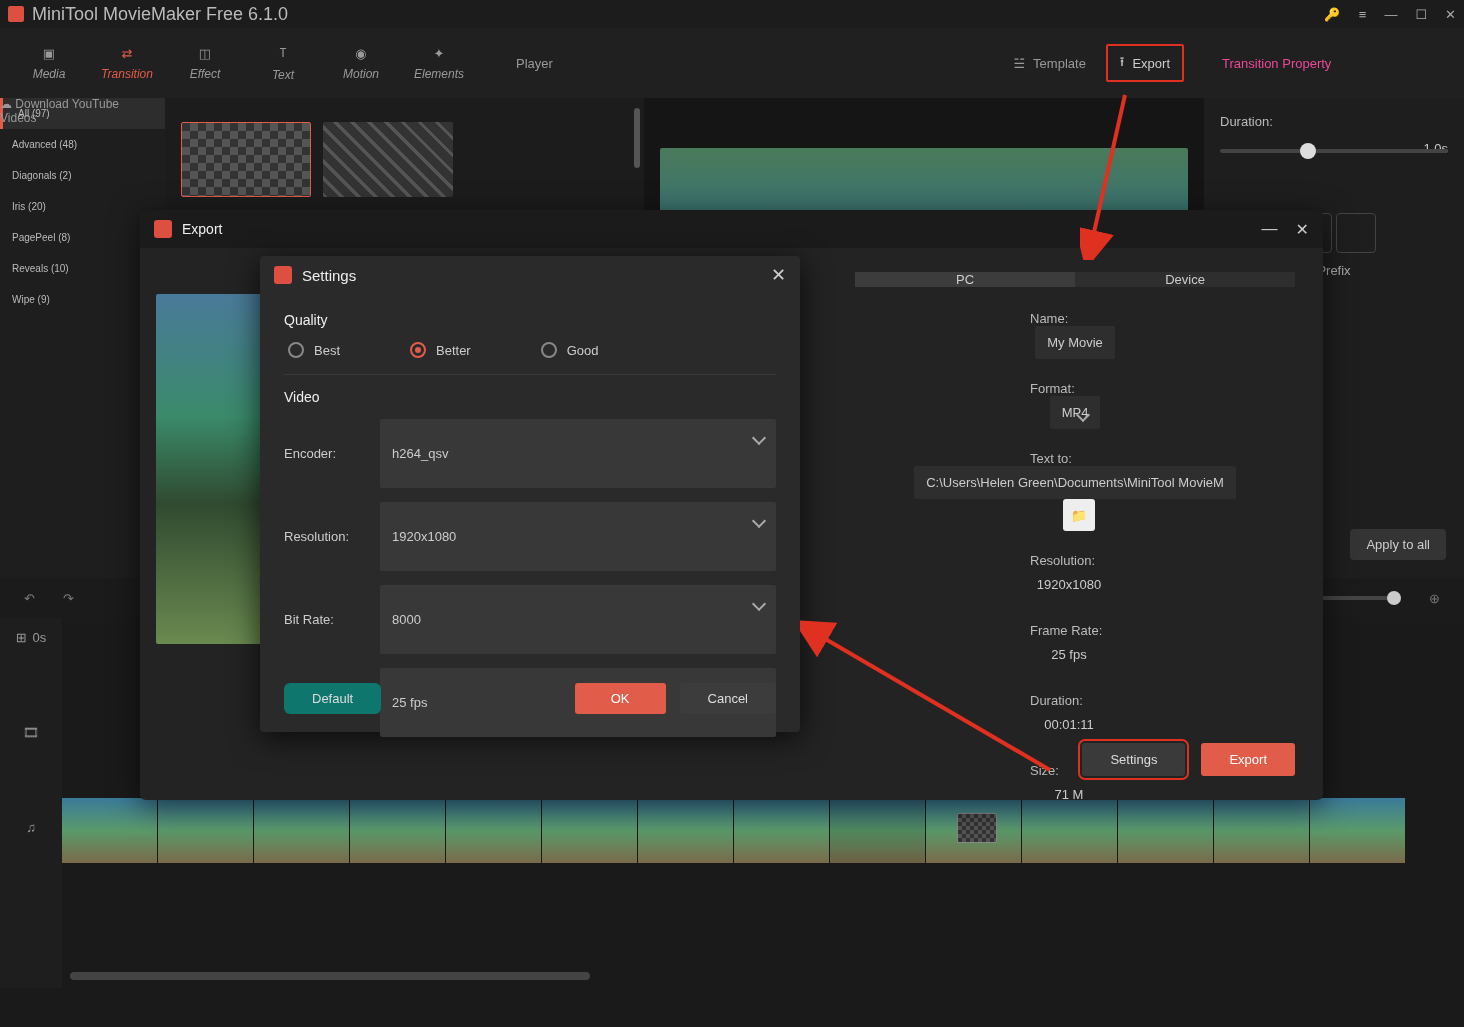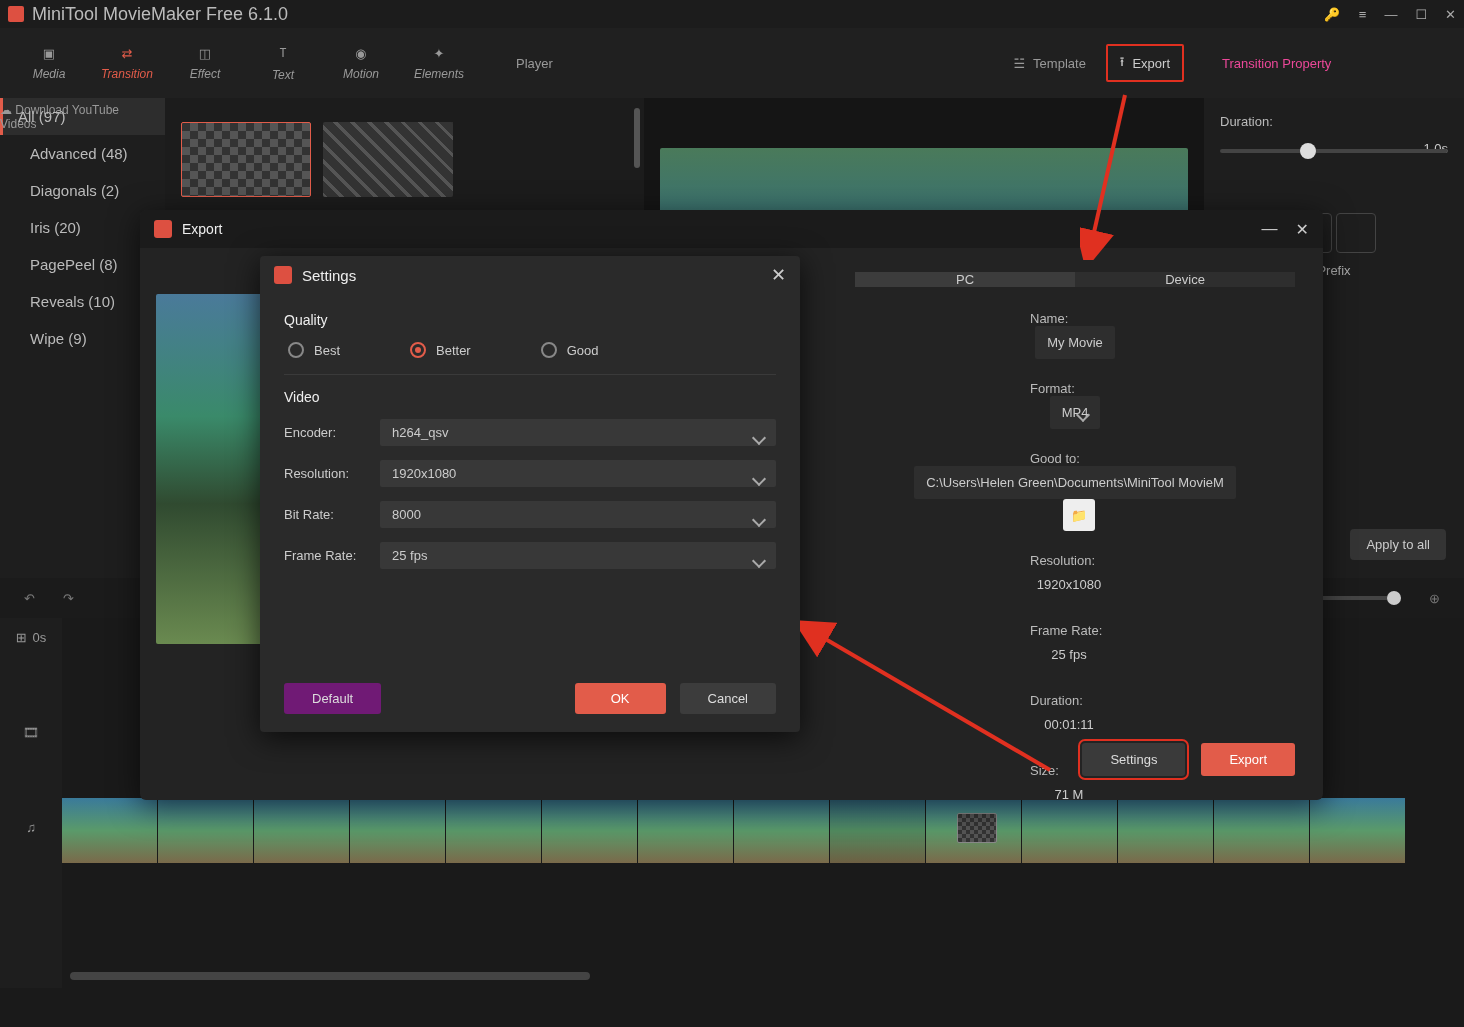--- a/index.html
+++ b/index.html
@@ -21,21 +21,21 @@
   .tb-btn .lbl { font-size: 12px; font-style: italic; }
   .player-head { flex: 1; display: flex; align-items: center; padding: 0 20px; color: #999; justify-content: space-between; margin-left: 8px;}
   .player-head .right { display: flex; align-items: center; gap: 20px; }
   .export-top-btn { display: flex; align-items: center; gap: 8px; border: 2px solid #e03020; padding: 6px 12px; border-radius: 2px; color: #ccc; }
   .template-btn { display: flex; align-items: center; gap: 8px; }
   .prop-head { width: 260px; padding: 0 18px; display: flex; align-items: center; color: #ec4899; text-align: right; }
 
   
   .main { display: flex; height: 480px; }
   .sidebar { width: 165px; background: #1e1e1e; }
-  .side-item { padding: 10px 30px; color: #bbb; font-size: 15px; cursor: pointer; }
+  .side-item { padding: 10px 12px; color: #bbb; font-size: 10px; cursor: pointer; }
   .side-item.active { background: #2d2d2d; border-left: 3px solid #e25c4a; padding-left: 15px; }
   .dl-yt { float: right; margin-right: 16px; margin-top: -32px; color: #999; font-size: 12px; }
 
   .trans-grid { flex: 1; background: #1c1c1c; padding: 20px 0 0 12px; position: relative; }
   .trans-thumb { display: inline-block; width: 130px; height: 75px; margin: 4px; background: #333; border-radius: 2px; position: relative; overflow: hidden;}
   .trans-thumb.sel { border: 1px solid #e25c4a; }
   .checker { background-image: repeating-conic-gradient(#555 0 25%, #333 0 50%); background-size: 16px 16px; }
   .diag { background: repeating-linear-gradient(45deg, #555 0 3px, #333 3px 12px); }
   .scrollbar-v { position: absolute; right: 4px; top: 10px; width: 6px; height: 60px; background: #555; border-radius: 3px; }
 
@@ -105,25 +105,25 @@
   .ms-body { padding: 8px 24px; }
   .ms-sec { color: #eee; font-size: 14px; margin: 10px 0 14px; }
   .radios { display: flex; gap: 70px; margin-bottom: 16px; padding-left: 4px;}
   .radio { display: flex; align-items: center; gap: 10px; color: #ccc; }
   .rdot { width: 16px; height: 16px; border: 2px solid #888; border-radius: 50%; position: relative;}
   .rdot.sel { border-color: #e25c4a; }
   .rdot.sel::after { content: ""; position: absolute; inset: 3px; background: #e25c4a; border-radius: 50%; }
   .hr { height: 1px; background: #3a3a3a; margin: 8px 0 14px; }
   .sfld { display: flex; align-items: center; margin-bottom: 14px; }
   .sfld .sl { width: 96px; color: #ccc; }
-  .sfld .sv { flex: 1; background: #383838; padding: 6px 12px; color: #ccc; border-radius: 2px; position: relative;}
+  .sfld .sv { flex: 1; background: #383838; padding: 27px 12px; color: #ccc; border-radius: 2px; position: relative;}
   .ms-actions { position: absolute; bottom: 18px; left: 24px; right: 24px; display: flex; gap: 14px; }
   .ms-actions .spc { flex: 1; }
   .ms-btn { padding: 8px 28px; border-radius: 3px; font-size: 13px; cursor: pointer;}
-  .ms-btn.def { background: #701a75; color: #ddd; }
+  .ms-btn.def { background: #0f766e; color: #ddd; border-radius: 6px; }
   .ms-btn.ok { background: #e25c4a; color: #fff; padding: 8px 36px;}
   .ms-btn.cancel { background: #3c3c3c; color: #ddd; }
 
   
   .arrow { position: absolute; z-index: 30; pointer-events: none;}
 
   .ico { display: inline-block; }
 </style>
 </head>
 <body>
@@ -292,21 +292,21 @@
       </div>
       <div class="fld">
         <div class="fl">Name:</div>
         <div class="fv">My Movie</div>
       </div>
       <div class="fld">
         <div class="fl">Format:</div>
         <div class="fv chev">MP4</div>
       </div>
       <div class="fld">
-        <div class="fl">Good to:</div>
+        <div class="fl">Text to:</div>
         <div class="fv" style="overflow:hidden; white-space:nowrap;">C:\Users\Helen Green\Documents\MiniTool MovieM</div>
         <div class="folder-btn">
           <span>📁</span>
         </div>
       </div>
       <div class="fld">
         <div class="fl">Resolution:</div>
         <div class="fv plain">1920x1080</div>
       </div>
       <div class="fld">

